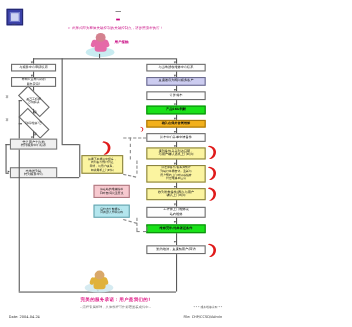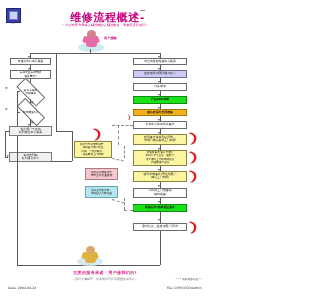--- a/index.html
+++ b/index.html
@@ -135,21 +135,20 @@
 <body>
 
 <div id="page">
 
   <div class="logo">
     <div class="inner"></div>
   </div>
   <div class="logo-sub">CHP</div>
 
   <div class="title">
-    <span>维修流程概述</span>
     <span class="dash">-</span>
   </div>
   <div class="subtitle">☞ 此形式即为整体关键控制的关键控制点，请参照流程执行！</div>
 
   <div class="mascot" style="left:78px;top:30px;">
     <div class="cloud"></div>
     <div class="arm l"></div>
     <div class="arm r"></div>
     <div class="body"></div>
     <div class="head"></div>

